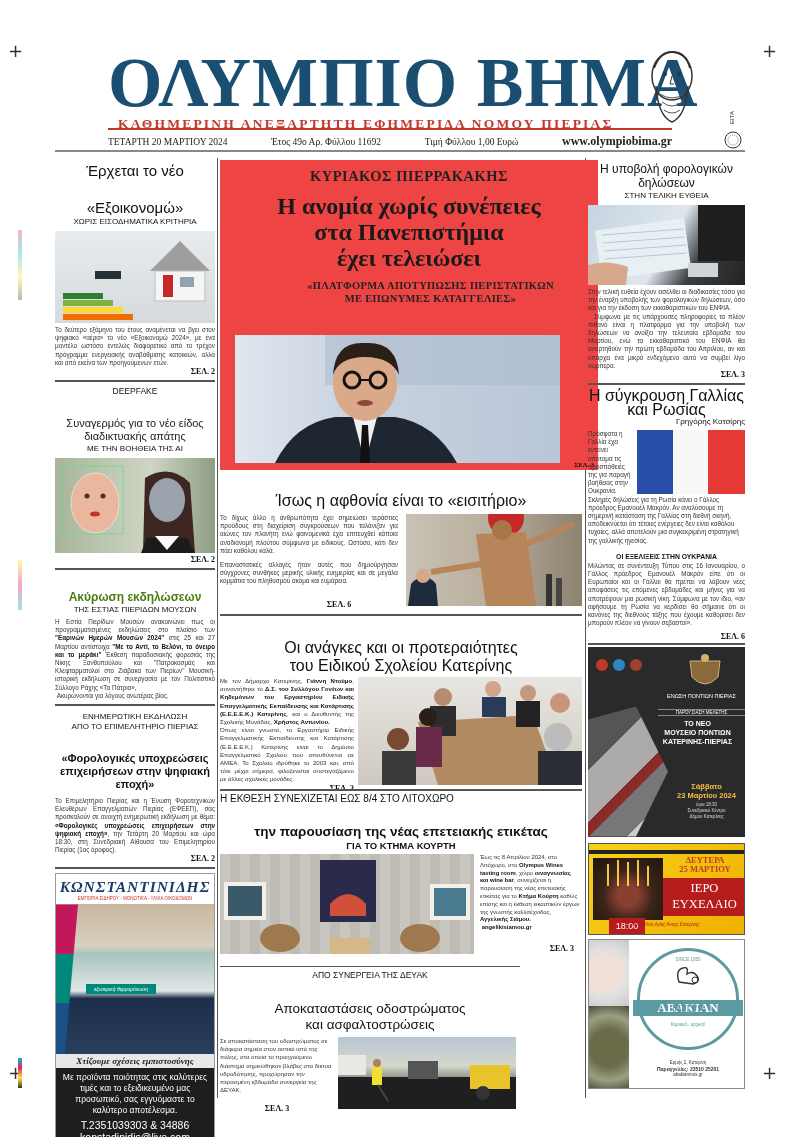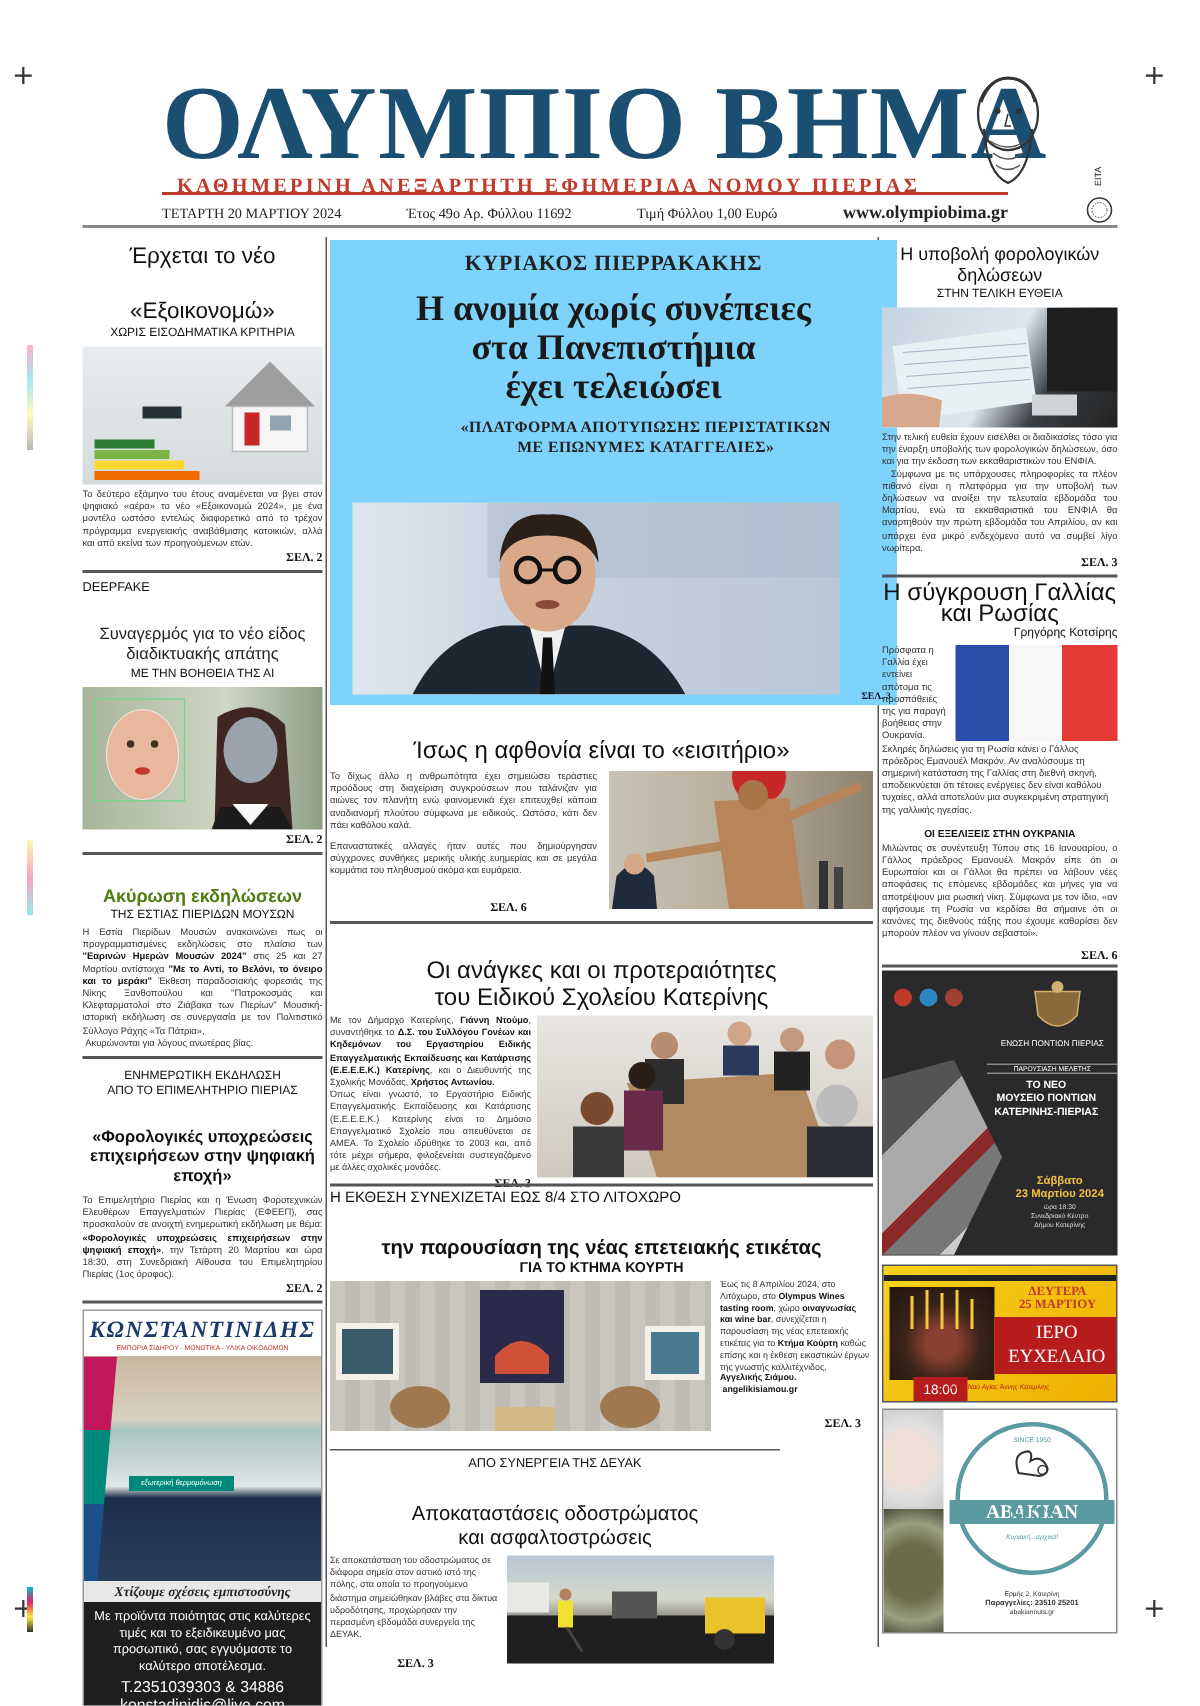--- a/index.html
+++ b/index.html
@@ -23,21 +23,21 @@
   .vline { position: absolute; width: 1px; background: #555; }
   .h-sans { font-family: "Liberation Sans", sans-serif; text-align: center; margin-top: 20px; }
   .h1 { font-size: 15px; line-height: 17px; color: #111; }
   .kick { font-size: 8.5px; text-align: center; color: #111; line-height: 11px; }
   .body { font-size: 6.3px; line-height: 8.2px; color: #333; text-align: justify; }
   .body b { color: #111; }
   .sel { font-family: "Liberation Serif", serif; font-weight: bold; font-size: 8px; text-align: right; color: #111; }
   .rule { height: 2px; background: #555; margin: 4px 0; }
   .img { position: relative; overflow: hidden; }
   
-  .lead { position: absolute; left: 220px; top: 160px; width: 378px; height: 310px; background: #7dd3fc; }
+  .lead { position: absolute; left: 220px; top: 160px; width: 378px; height: 310px; background: #ef4444; }
   .lead-name { font-family: "Liberation Serif", serif; font-weight: bold; font-size: 14.5px; text-align: center; margin-top: 8px; letter-spacing: 0.5px; }
   .lead-head { font-family: "Liberation Serif", serif; font-weight: bold; font-size: 24px; line-height: 26px; text-align: center; margin-top: 8px; color: #1a1a1a; }
   .lead-quote { font-family: "Liberation Serif", serif; font-weight: bold; font-size: 10.5px; line-height: 13px; text-align: center; margin-top: 8px; letter-spacing: 0.3px; margin-left: 43px; }
   .ad-k { background: #fff; border: 1px solid #999; }
 </style>
 </head>
 <body>
 
 <div class="crop" style="left:8px;top:42px;">+</div>
 <div class="crop" style="left:762px;top:42px;">+</div>
@@ -94,21 +94,21 @@
         <rect x="108" y="44" width="10" height="22" fill="#c62828"></rect>
         <rect x="125" y="46" width="14" height="10" fill="#90a4ae"></rect>
       </svg>
     </div>
     <p class="body" style="margin-top:3px">Το δεύτερο εξάμηνο του έτους αναμένεται να βγει στον ψηφιακό «αέρα» το νέο «Εξοικονομώ 2024», με ένα μοντέλο ωστόσο εντελώς διαφορετικό από το τρέχον πρόγραμμα ενεργειακής αναβάθμισης κατοικιών, αλλά και από εκείνα των προηγούμενων ετών.</p>
     <div class="sel">ΣΕΛ. 2</div>
   </article>
   <div class="rule"></div>
 
   <article>
-    <div class="kick" style="text-align:left;font-size:8.5px">DEEPFAKE</div>
+    <div class="kick" style="text-align:center;font-size:8.5px">DEEPFAKE</div>
     <div class="h-sans" style="font-size:11px;line-height:13px">Συναγερμός για το νέο είδος διαδικτυακής απάτης</div>
     <div class="kick" style="font-size:8px">ΜΕ ΤΗΝ ΒΟΗΘΕΙΑ ΤΗΣ ΑΙ</div>
     <div class="img" style="height:95px;margin-top:4px;background:linear-gradient(90deg,#a7b59a,#cfd6c4 60%,#8e9e84);">
       <svg width="160" height="95" viewBox="0 0 160 95">
         <ellipse cx="40" cy="45" rx="24" ry="30" fill="#e8b79e" stroke="#fff" stroke-width=".5"></ellipse>
         <rect x="8" y="8" width="60" height="68" fill="none" stroke="#6d8" stroke-width=".8"></rect>
         <circle cx="32" cy="38" r="2.5" fill="#432"></circle>
           <circle cx="48" cy="38" r="2.5" fill="#432"></circle>
         <ellipse cx="40" cy="56" rx="5" ry="2.5" fill="#c0392b"></ellipse>
         <path d="M90 20 Q115 5 135 25 L140 95 L88 95 Z" fill="#3e2723"></path>

